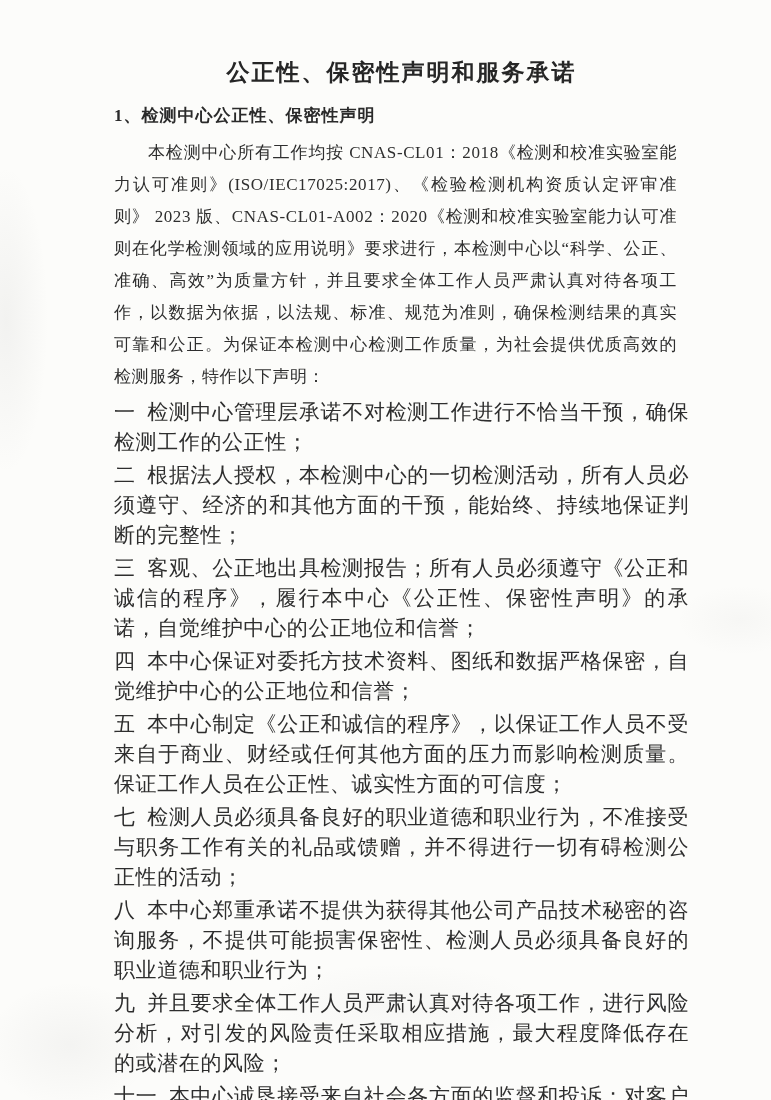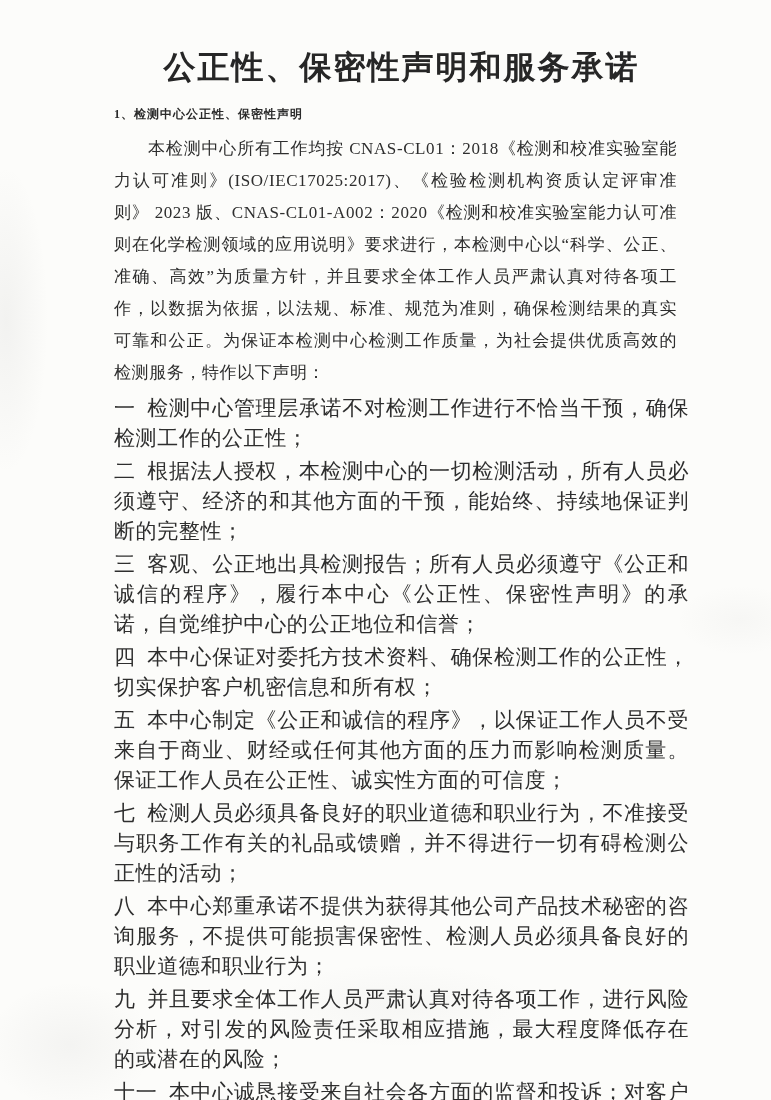--- a/index.html
+++ b/index.html
@@ -18,28 +18,28 @@
   }
   .page {
     position: relative;
     width: 771px;
     height: 1100px;
     box-sizing: border-box;
     padding: 46px 82px 0 114px;
   }
   .doc-title {
     text-align: center;
-    font-size: 32px;
+    font-size: 23px;
     font-weight: bold;
     letter-spacing: 2px;
     color: #262626;
-    margin: 0 0 16px 0;
+    margin: 11px 0 16px 0;
   }
   .section-heading {
-    font-size: 12px;
+    font-size: 17px;
     font-weight: bold;
     letter-spacing: 1px;
     color: #2a2a2a;
     margin: 12px 0 10px 0;
   }
   .intro {
     font-size: 17px;
     line-height: 32px;
     text-align: justify;
     text-indent: 2em;
@@ -59,20 +59,20 @@
 <body>
 
 <div class="page">
   <h1 class="doc-title">公正性、保密性声明和服务承诺</h1>
   <h2 class="section-heading">1、检测中心公正性、保密性声明</h2>
   <p class="intro">本检测中心所有工作均按 CNAS-CL01：2018《检测和校准实验室能力认可准则》(ISO/IEC17025:2017)、《检验检测机构资质认定评审准则》 2023 版、CNAS-CL01-A002：2020《检测和校准实验室能力认可准则在化学检测领域的应用说明》要求进行，本检测中心以“科学、公正、准确、高效”为质量方针，并且要求全体工作人员严肃认真对待各项工作，以数据为依据，以法规、标准、规范为准则，确保检测结果的真实可靠和公正。为保证本检测中心检测工作质量，为社会提供优质高效的检测服务，特作以下声明：</p>
 
   <p class="item"><span class="num">一</span><span>检测中心管理层承诺不对检测工作进行不恰当干预，确保检测工作的公正性；</span></p>
   <p class="item"><span class="num">二</span><span>根据法人授权，本检测中心的一切检测活动，所有人员必须遵守、经济的和其他方面的干预，能始终、持续地保证判断的完整性；</span></p>
   <p class="item"><span class="num">三</span><span>客观、公正地出具检测报告；所有人员必须遵守《公正和诚信的程序》，履行本中心《公正性、保密性声明》的承诺，自觉维护中心的公正地位和信誉；</span></p>
-  <p class="item"><span class="num">四</span><span>本中心保证对委托方技术资料、确保检测工作的公正性，切实保护客户机密信息和所有权；</span></p>
+  <p class="item"><span class="num">四</span><span>本中心保证对委托方技术资料、图纸和数据严格保密，自觉维护中心的公正地位和信誉；</span></p>
   <p class="item"><span class="num">五</span><span>本中心制定《公正和诚信的程序》，以保证工作人员不受来自于商业、财经或任何其他方面的压力而影响检测质量。保证工作人员在公正性、诚实性方面的可信度；</span></p>
   <p class="item"><span class="num">七</span><span>检测人员必须具备良好的职业道德和职业行为，不准接受与职务工作有关的礼品或馈赠，并不得进行一切有碍检测公正性的活动；</span></p>
   <p class="item"><span class="num">八</span><span>本中心郑重承诺不提供为获得其他公司产品技术秘密的咨询服务，不提供可能损害保密性、检测人员必须具备良好的职业道德和职业行为；</span></p>
   <p class="item"><span class="num">九</span><span>并且要求全体工作人员严肃认真对待各项工作，进行风险分析，对引发的风险责任采取相应措施，最大程度降低存在的或潜在的风险；</span></p>
   <p class="item"><span class="num">十一</span><span>本中心诚恳接受来自社会各方面的监督和投诉；对客户的投诉及时受理、认真调查、客观分析，并在 5 日内作出明确答复，保证检测工作的客户满意率。</span></p>
 
 </div>
 
 </body></html>

